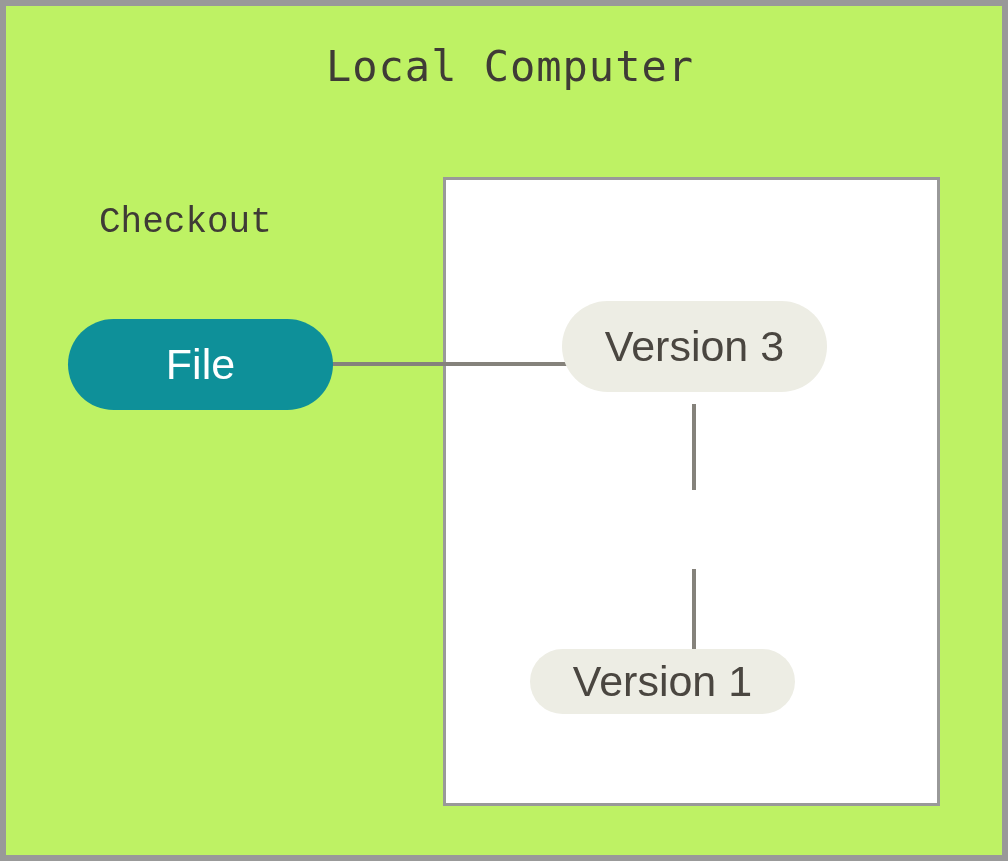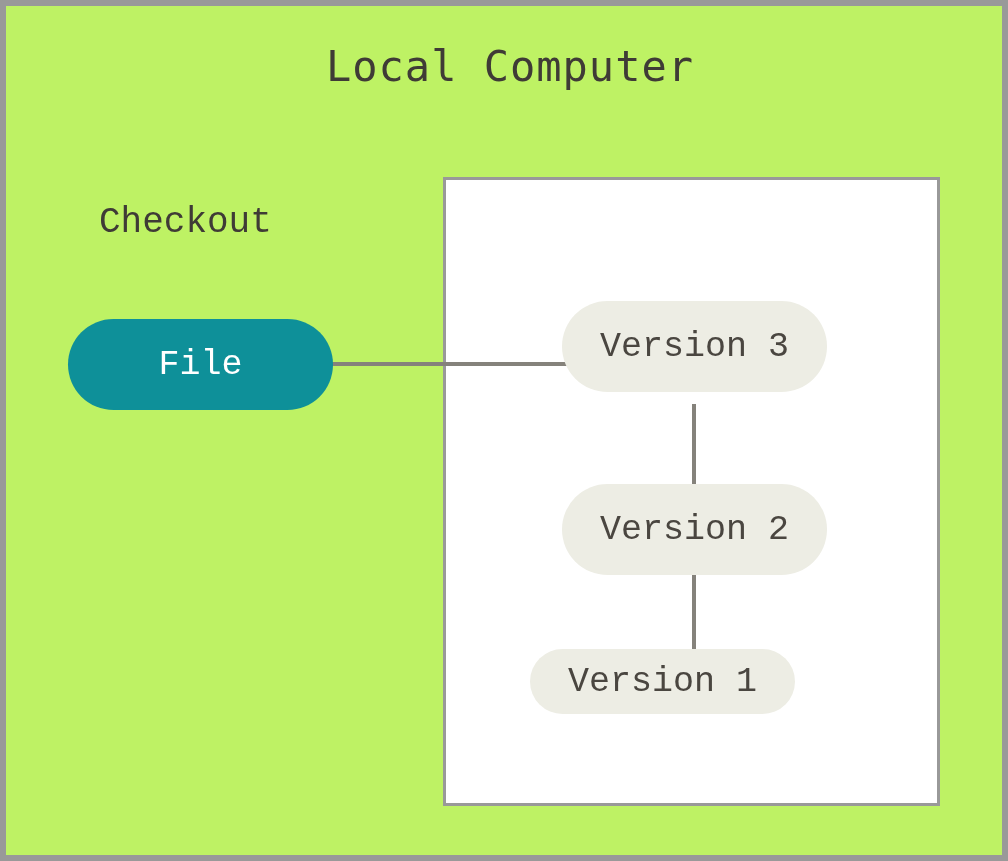--- a/index.html
+++ b/index.html
@@ -91,22 +91,22 @@
     height: 86px;
   }
 
   
   .node {
     position: absolute;
     display: flex;
     align-items: center;
     justify-content: center;
     border-radius: 46px;
-    font-family: Liberation Mono, monospace;
-    font-size: 35px;
+    font-family: Liberation Sans, sans-serif;
+    font-size: 43px;
     white-space: pre;
     user-select: none;
   }
   .node-file {
     background: #0e9099;
     color: #ffffff;
   }
   .node-version {
     background: #edede4;
     color: #4a4640;
@@ -130,17 +130,16 @@
 
 
   <div class="edge" id="edge-file-to-v3"></div>
   <div class="edge" id="edge-v3-to-v2"></div>
   <div class="edge" id="edge-v2-to-v1"></div>
 
   <div class="node node-file" id="node-file">File</div>
 
   <div class="node node-version" id="node-version-3">Version 3</div>
 
-  <div class="node node-version" id="node-version-2">Version 2</div>
 
   <div class="node node-version" id="node-version-1">Version 1</div>
 
 </div>
 
 </body></html>

